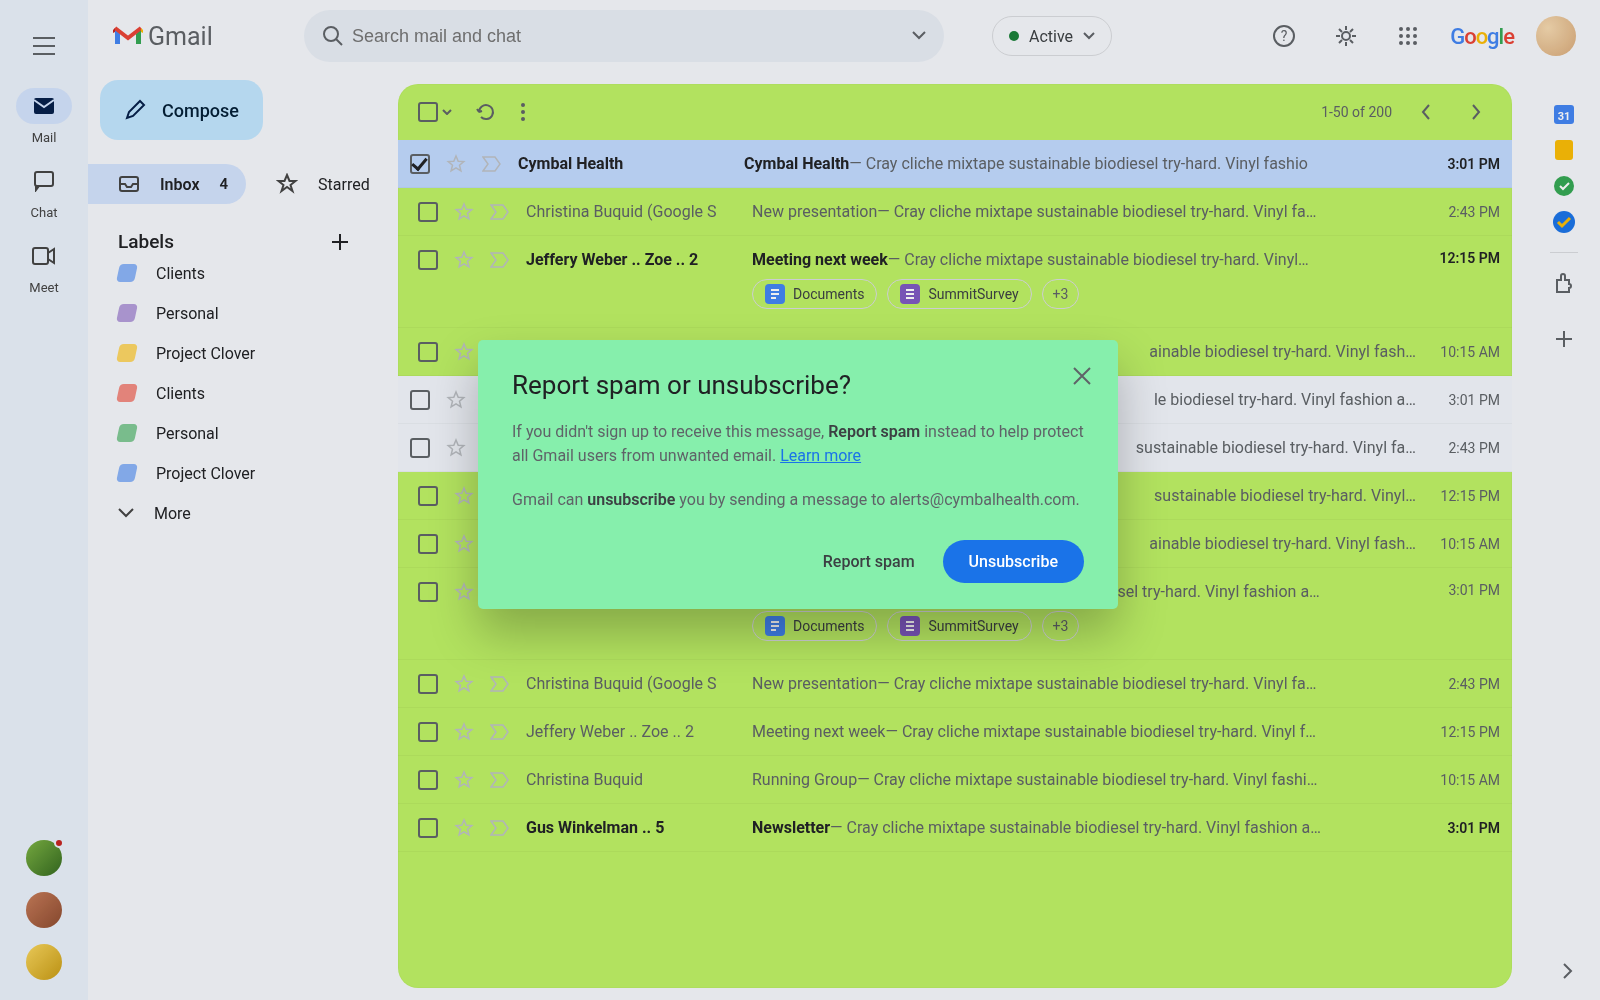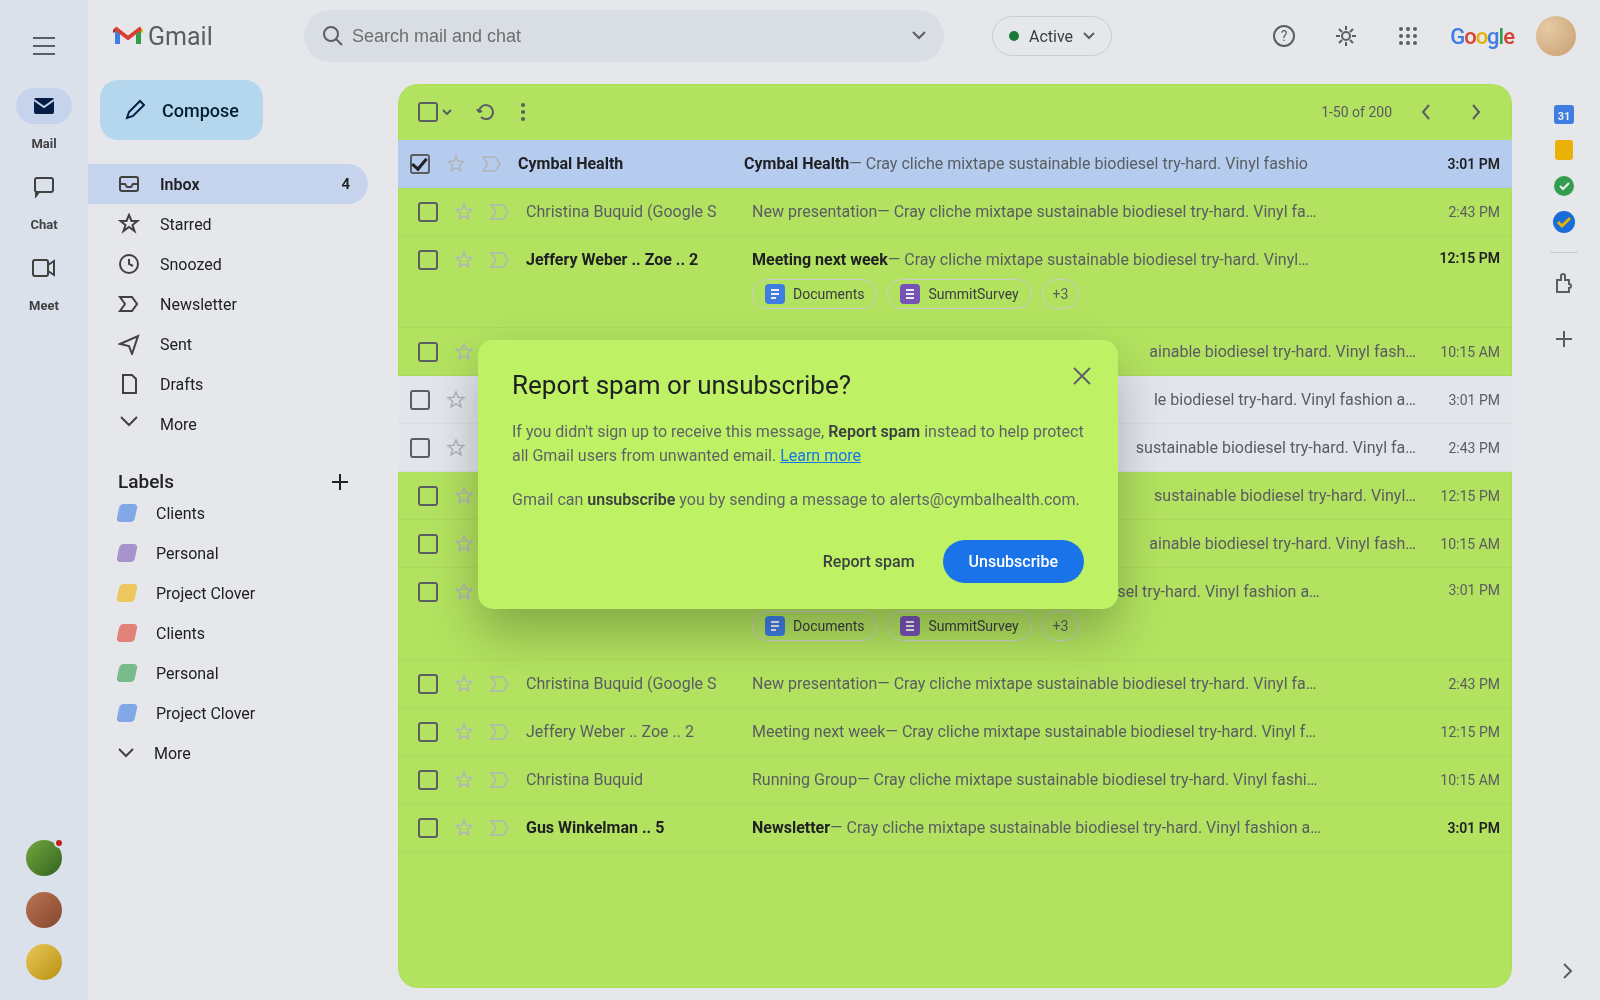--- a/index.html
+++ b/index.html
@@ -5,21 +5,21 @@
   * { box-sizing: border-box; margin: 0; padding: 0; }
   html, body { width: 1600px; height: 1000px; overflow: hidden; font-family: 'Google Sans', Roboto, Arial, sans-serif; background: #f6f8fc; color: #202124; }
   body { font-size: 16px; }
 
   
   .app-rail { position: absolute; left: 0; top: 0; width: 88px; height: 100%; display: flex; flex-direction: column; align-items: center; padding-top: 22px; background: #eaf1fb; }
   .hamburger { width: 48px; height: 48px; border-radius: 50%; display:flex; align-items:center; justify-content:center; cursor:pointer; }
   .rail-item { margin-top: 18px; display:flex; flex-direction:column; align-items:center; font-size:13px; color:#444; cursor:pointer; }
   .rail-icon { width: 56px; height: 36px; border-radius: 18px; display:flex; align-items:center; justify-content:center; }
   .rail-icon.active { background: #d3e3fd; }
-  .rail-label { margin-top: 12px; font-weight: bold; }
+  .rail-label { margin-top: 6px; }
   .rail-avatars { position:absolute; bottom: 20px; left: 0; width: 88px; display:flex; flex-direction:column; align-items:center; gap:16px; }
   .avatar-small { width: 36px; height: 36px; border-radius:50%; position:relative; }
   .avatar-small .dot { position:absolute; top:-2px; right:-2px; width:10px; height:10px; border-radius:50%; background:#c5221f; border:2px solid #eaf1fb; }
 
   
   .header { position: absolute; left: 88px; top: 0; right: 0; height: 72px; display:flex; align-items:center; padding: 0 24px 0 24px; gap: 12px; }
   .logo-wrap { display:flex; align-items:center; gap:4px; width: 180px; }
   .logo-text { font-size: 25px; color:#5f6368; font-weight:400; }
   .search-bar { flex: 0 0 640px; height: 52px; background:#e9eef6; border-radius: 26px; display:flex; align-items:center; padding: 0 18px; color:#5f6368; }
   .search-bar input { flex:1; border:none; background:transparent; font-size:18px; outline:none; color:#202124; margin-left:8px; }
@@ -33,21 +33,21 @@
   .google-logo span:nth-child(3){color:#fbbc04}
   .google-logo span:nth-child(4){color:#4285f4}
   .google-logo span:nth-child(5){color:#34a853}
   .google-logo span:nth-child(6){color:#ea4335}
   .google-logo { font-size: 22px; font-weight:500; letter-spacing:-1px; }
   .header-avatar { width:40px; height:40px; border-radius:50%; background: radial-gradient(circle at 30% 30%, #f5d9b0, #d8a978); }
 
   
   .sidebar { position:absolute; left: 88px; top: 80px; width: 290px; bottom: 0; padding-right: 10px; }
   .compose-btn { margin-left: 12px; height: 60px; padding: 0 24px; background:#c2e7ff; border-radius: 18px; display:inline-flex; align-items:center; gap:16px; font-size:18px; color:#001d35; cursor:pointer; font-weight:500; }
-  .folders { margin-top: 24px; display:flex; flex-direction:column; }
+  .folders { margin-top: 24px; display:flex; flex-direction:row; }
   .folder { height: 40px; border-radius: 0 20px 20px 0; display:flex; align-items:center; padding: 0 18px 0 30px; gap: 20px; font-size:16px; color:#202124; cursor:pointer; }
   .folder.active { background:#d3e3fd; font-weight:600; }
   .folder .count { margin-left:auto; font-weight:600; font-size:15px; }
   .labels-head { margin-top: 26px; padding: 0 18px 0 30px; display:flex; align-items:center; justify-content:space-between; font-size:19px; font-weight:500; color:#202124; }
   .label-row { height: 40px; display:flex; align-items:center; padding: 0 18px 0 30px; gap:20px; font-size:16px; cursor:pointer; }
   .label-swatch { width:18px; height:18px; border-radius:4px; transform: skewX(-12deg); }
 
   
   .main { position:absolute; left: 398px; top: 84px; right: 88px; bottom: 12px; background:#bef264; border-radius: 20px; overflow:hidden; box-shadow: inset 0 0 0 1px rgba(0,0,0,0.02); }
   .toolbar { height: 56px; display:flex; align-items:center; padding: 0 20px; gap: 8px; }
@@ -83,21 +83,21 @@
   .chip.count { padding: 0 10px; color:#5f6368; }
 
   
   .side-panel { position:absolute; right:0; top:84px; width:72px; bottom:0; display:flex; flex-direction:column; align-items:center; padding-top:18px; gap:12px; }
   .sp-icon { width:24px; height:24px; cursor:pointer; display:flex; align-items:center; justify-content:center; }
   .sp-sep { width:28px; height:1px; background:#dadce0; margin:6px 0; }
   .side-caret { position:absolute; bottom:20px; right:26px; cursor:pointer; color:#5f6368; }
 
   
   .scrim { position:absolute; inset:0; background:rgba(32,33,36,0.08); }
-  .dialog { position:absolute; left: 478px; top: 340px; width: 640px; background:#bef264; border-radius: 15px; box-shadow: 0 24px 48px rgba(0,0,0,0.25); padding: 30px 34px 26px 34px; }
+  .dialog { position:absolute; left: 478px; top: 340px; width: 640px; background:#86efac; border-radius: 5px; box-shadow: 0 24px 48px rgba(0,0,0,0.25); padding: 30px 34px 26px 34px; }
   .dialog h2 { font-size: 26px; font-weight:400; color:#202124; }
   .dialog .close { position:absolute; top:26px; right:26px; cursor:pointer; color:#5f6368; }
   .dialog p { margin-top: 20px; font-size: 16px; color:#5f6368; line-height:1.5; }
   .dialog p .b { font-weight:600; color:#3c4043; }
   .dialog p a { color:#1a73e8; text-decoration:underline; }
   .dialog .actions { display:flex; justify-content:flex-end; gap: 20px; margin-top: 28px; align-items:center; }
   .btn-flat { font-size:16px; color:#3c4043; padding:10px 8px; cursor:pointer; font-weight:500; }
   .btn-primary { background:#1a73e8; color:#fff; padding: 12px 26px; border-radius:22px; font-size:16px; cursor:pointer; font-weight:500; }
 
   svg { display:block; }

